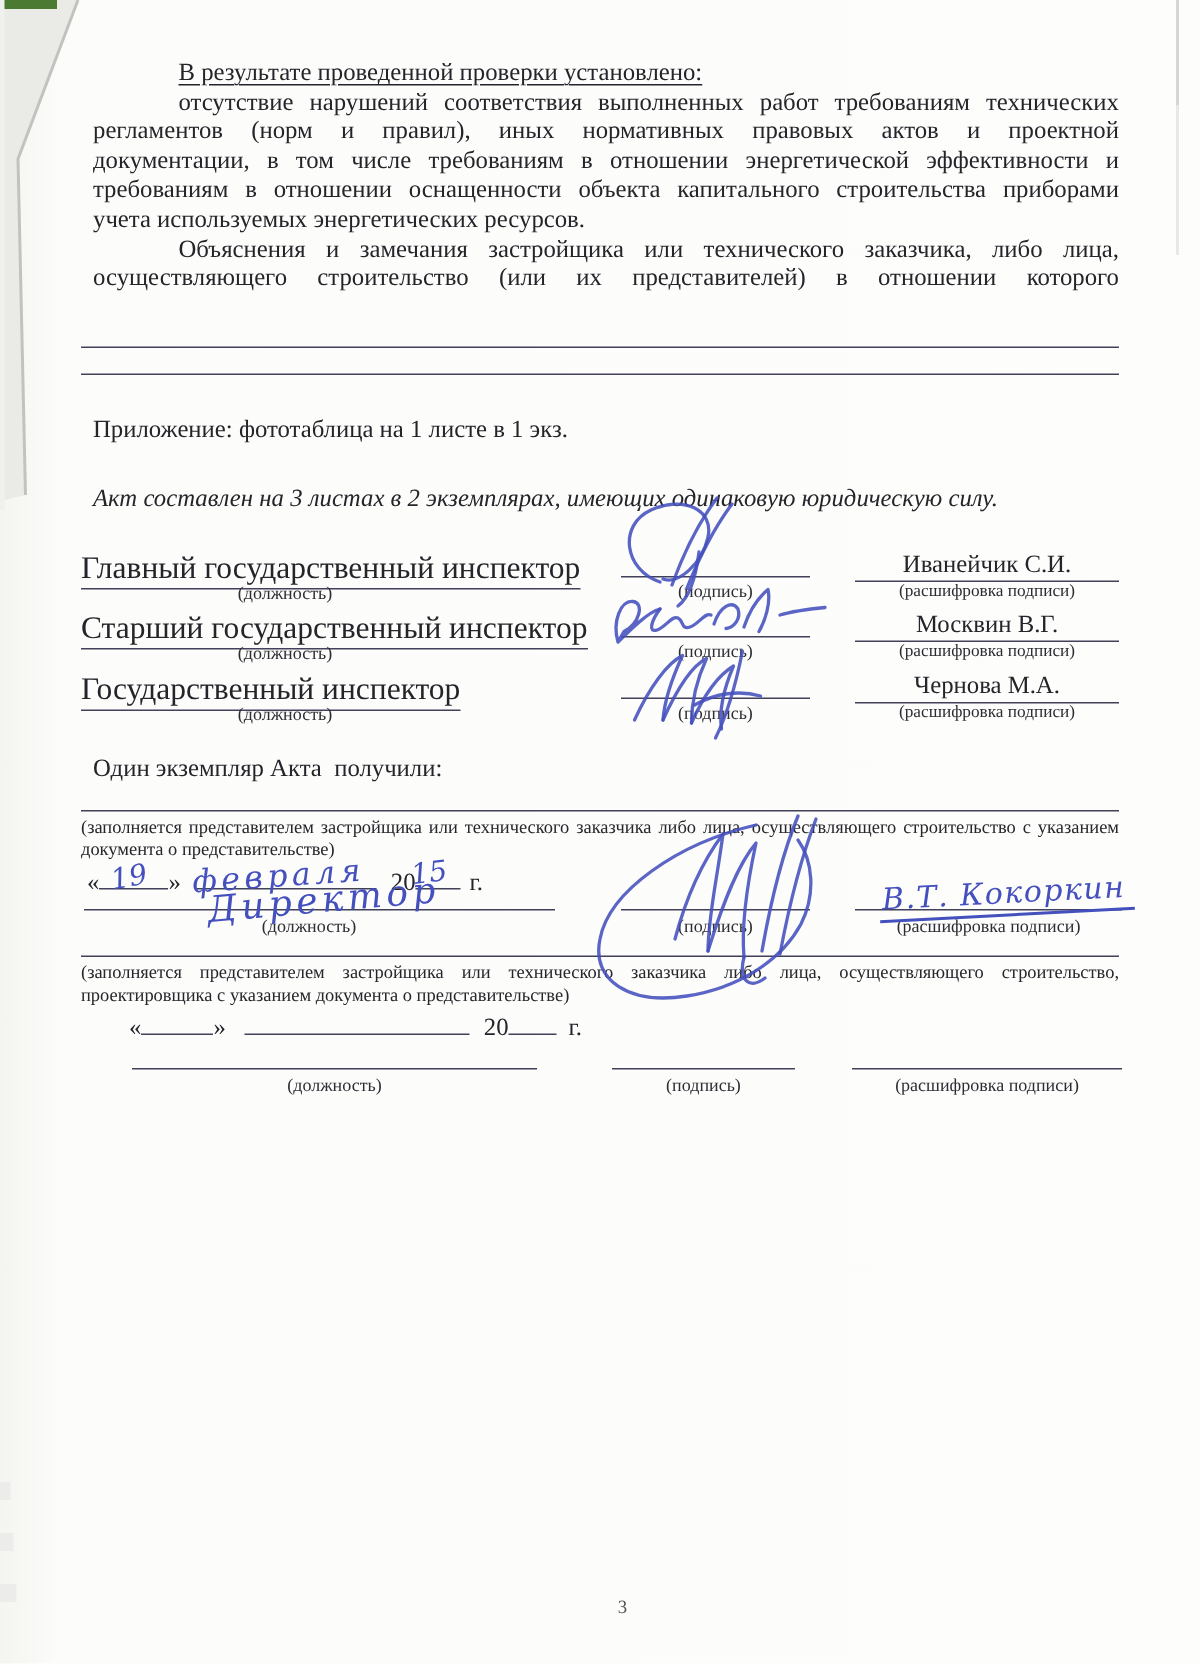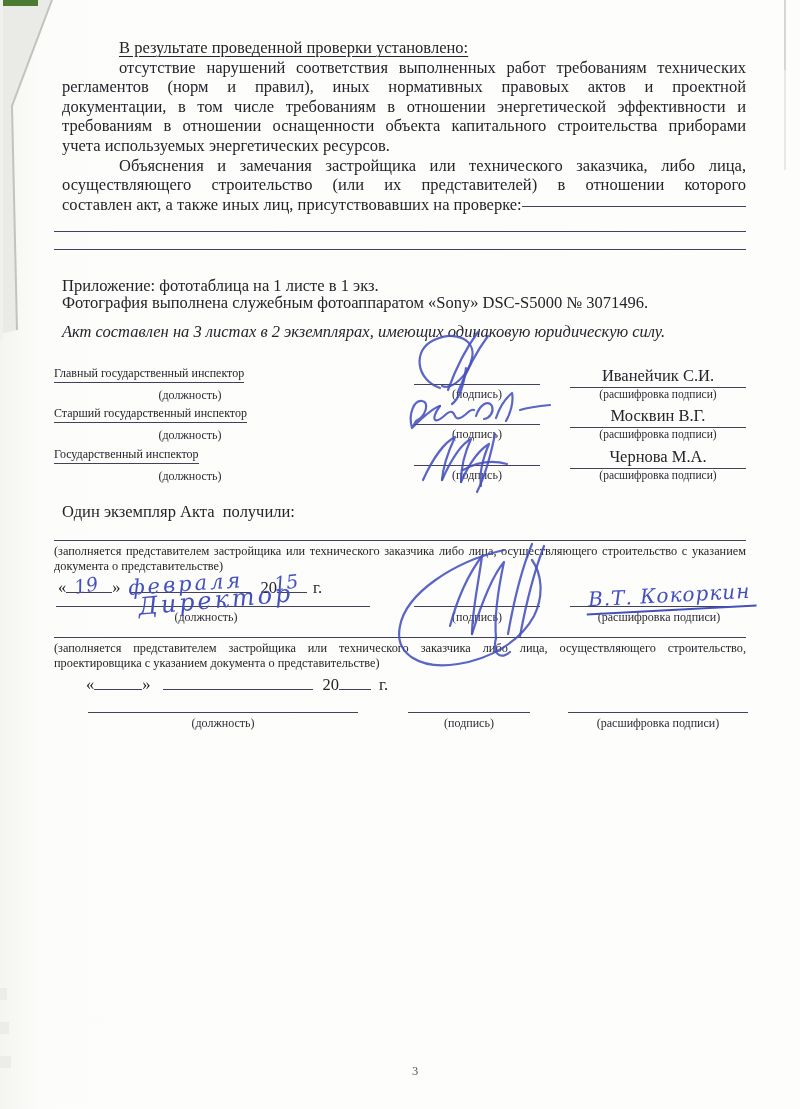--- a/index.html
+++ b/index.html
@@ -19,21 +19,21 @@
   .lline{text-align:left;}
   .indent{padding-left:57px;}
   .underlined{text-decoration:underline;text-decoration-thickness:1px;text-underline-offset:3px;margin-top:12px;}
   .tail-line{display:flex;align-items:baseline;}
   .tail-line .fill{flex:1;border-bottom:1.4px solid var(--line,#41415a);transform:translateY(-3px);}
   .rule{position:absolute;border-top:1.4px solid var(--line,#41415a);}
   .para{position:absolute;left:62px;width:684px;font-size:16.5px;line-height:19.5px;}
   
   .insp-row{position:absolute;left:0;top:0;width:800px;height:40px;}
   .insp-pos{
-    position:absolute;left:54px;top:0;font-size:12px;
+    position:absolute;left:54px;top:0;font-size:21px;
     border-bottom:1.4px solid var(--line,#41415a);padding-bottom:1px;display:inline-block;
   }
   .sub-label{font-size:12px;color:#2c2c34;text-align:center;}
   .insp-pos-label{position:absolute;left:80px;top:22px;width:220px;}
   .mid-line{position:absolute;left:414px;top:18px;width:126px;border-top:1.4px solid var(--line,#41415a);}
   .mid-label{position:absolute;left:414px;top:21px;width:126px;}
   .right-cell{position:absolute;left:570px;top:0;width:176px;text-align:center;}
   .right-name{font-size:16.5px;border-bottom:1.4px solid var(--line,#41415a);padding-bottom:1px;}
   .right-label{font-size:11.5px;color:#2c2c34;}
   
@@ -63,31 +63,26 @@
 
   <div class="main-text">
     <div class="lline indent"><span class="underlined">В результате проведенной проверки установлено:</span></div>
     <div class="jline indent">отсутствие нарушений соответствия выполненных работ требованиям технических</div>
     <div class="jline">регламентов (норм и правил), иных нормативных правовых актов и проектной</div>
     <div class="jline">документации, в том числе требованиям в отношении энергетической эффективности и</div>
     <div class="jline">требованиям в отношении оснащенности объекта капитального строительства приборами</div>
     <div class="lline">учета используемых энергетических ресурсов.</div>
     <div class="jline indent">Объяснения и замечания застройщика или технического заказчика, либо лица,</div>
     <div class="jline">осуществляющего строительство (или их представителей) в отношении которого</div>
-    <div class="tail-line">
-      <span>составлен акт, а также иных лиц, присутствовавших на проверке:</span>
-      <span class="fill"></span>
-    </div>
   </div>
 
   <div class="rule" style="left:54px;top:231px;width:692px;"></div>
   <div class="rule" style="left:54px;top:249px;width:692px;"></div>
 
   <div class="para" style="top:276px;">Приложение: фототаблица на 1 листе в 1 экз.</div>
-  <div class="para" style="top:293px;">Фотография выполнена служебным фотоаппаратом «Sony» DSC-S5000 № 3071496.</div>
   <div class="para" style="top:322px;font-style:italic;">Акт составлен на 3 листах в 2 экземплярах, имеющих одинаковую юридическую силу.</div>
 
   <div class="insp-row" style="top:366px;">
     <span class="insp-pos">Главный государственный инспектор</span>
     <div class="sub-label insp-pos-label">(должность)</div>
     <div class="mid-line"></div>
     <div class="sub-label mid-label">(подпись)</div>
     <div class="right-cell">
       <div class="right-name">Иванейчик С.И.</div>
       <div class="right-label">(расшифровка подписи)</div>

